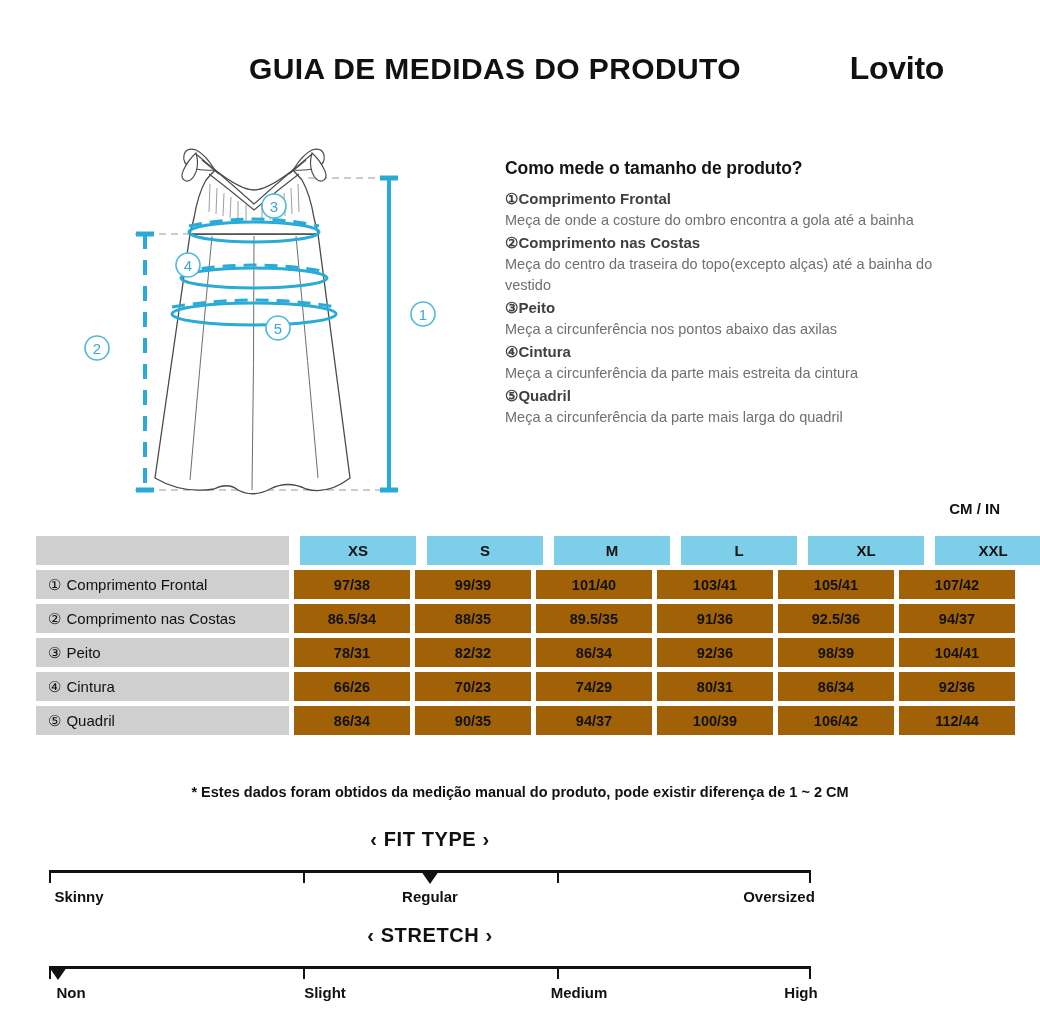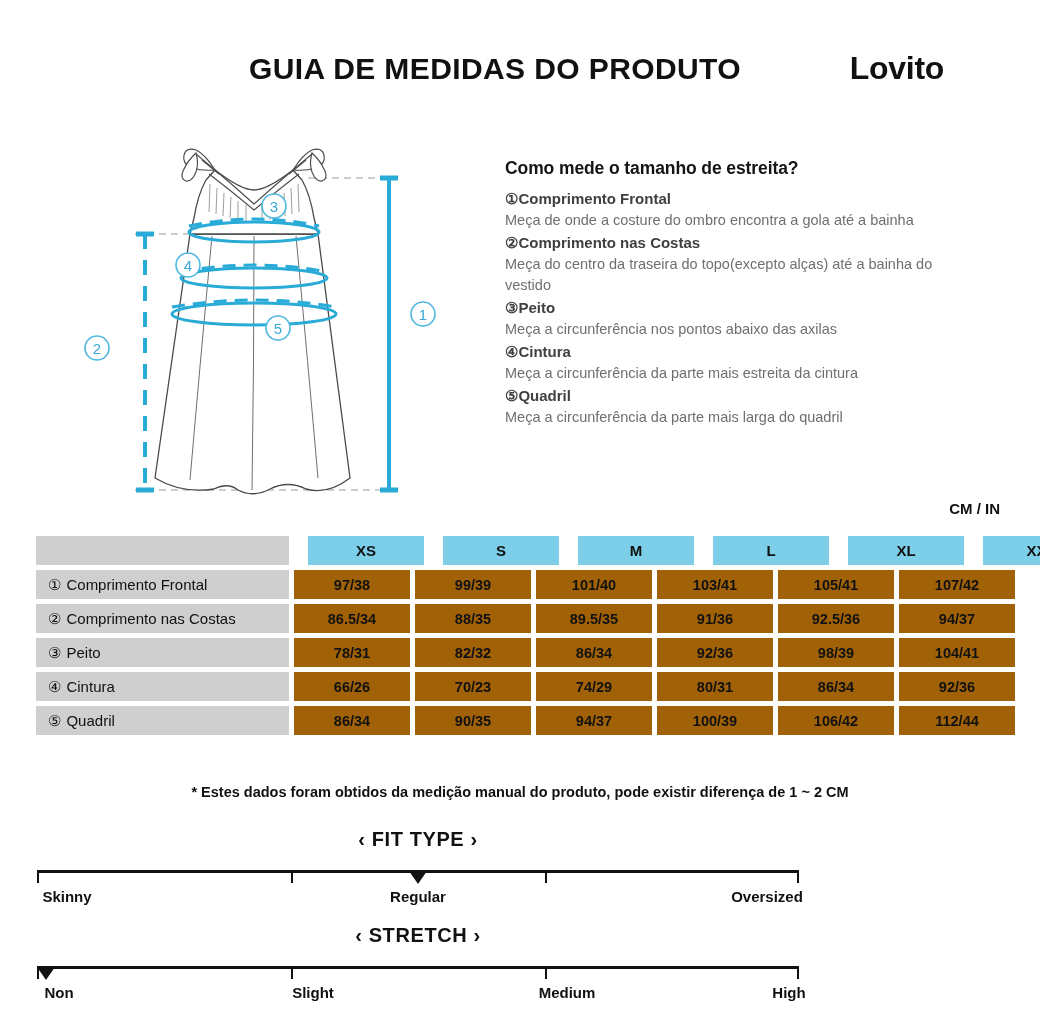--- a/index.html
+++ b/index.html
@@ -113,21 +113,21 @@
     font-size: 15px;
   }
   .cell-head-blank {
     width: 253px;
     flex: 0 0 253px;
     background: #cfcfcf;
   }
   .cell-size {
     flex: 0 0 116px;
     width: 116px;
-    margin-left: 19px;
+    margin-left: 11px;
     background: #7ccee9;
     display: flex;
     align-items: center;
     justify-content: center;
     font-size: 15px;
     font-weight: bold;
     color: #111111;
     box-sizing: border-box;
   }
   .cell-val {
@@ -149,21 +149,21 @@
     position: absolute;
     left: 0; top: 784px;
     width: 1040px;
     text-align: center;
     font-size: 14.5px;
     font-weight: bold;
     color: #111111;
   }
 
   
-  .scale-block { position: absolute; left: 0; width: 836px; }
+  .scale-block { position: absolute; left: 12px; width: 836px; }
   #fit-scale  { top: 828px; }
   #stretch-scale { top: 924px; }
 
   .scale-title {
     text-align: center;
     font-size: 20px;
     font-weight: bold;
     letter-spacing: 0.6px;
     color: #111111;
     margin-bottom: 9px;
@@ -318,21 +318,21 @@
       </g>
       <g>
         <circle cx="200" cy="220" r="12" fill="#ffffff" stroke="#4db8dd" stroke-width="1.6"></circle>
         <text x="200" y="226" font-family="Liberation Sans, sans-serif" font-size="15" fill="#3aa8d4" text-anchor="middle">5</text>
       </g>
     </g>
   </svg>
 </div>
 
 <div id="instructions">
-  <div id="instructions-heading">Como mede o tamanho de estreita?</div>
+  <div id="instructions-heading">Como mede o tamanho de produto?</div>
 
   <div>
     <div class="instr-term">①Comprimento Frontal</div>
     <div class="instr-desc">Meça de onde a costure do ombro encontra a gola até a bainha</div>
   </div>
   <div>
     <div class="instr-term">②Comprimento nas Costas</div>
     <div class="instr-desc">Meça do centro da traseira do topo(excepto alças) até a bainha do vestido</div>
   </div>
   <div>

